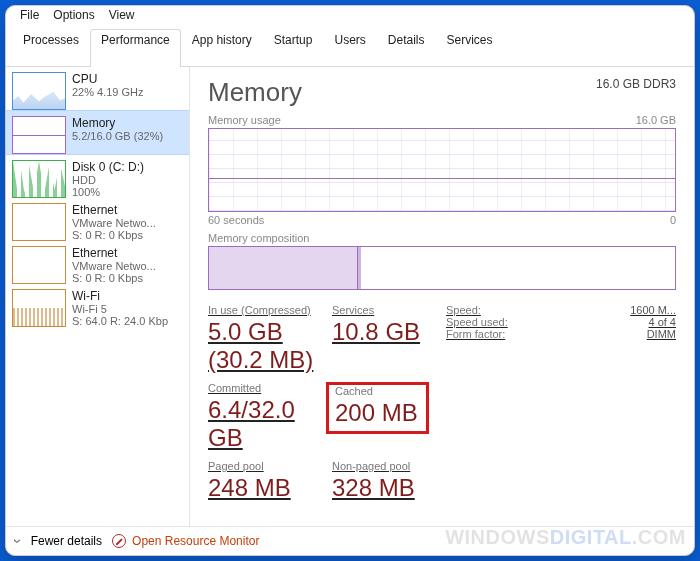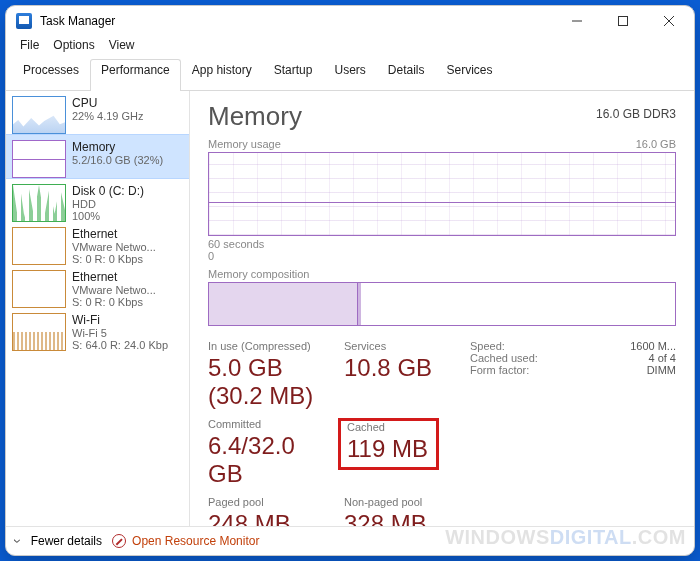--- a/index.html
+++ b/index.html
@@ -58,21 +58,21 @@
   }
   .menubar span { cursor:default; }
 
   .tabs {
     display:flex;
     padding: 0 6px;
     border-bottom: 1px solid #d9d9d9;
     gap:0;
   }
   .tab {
-    padding: 3px 10px 14px;
+    padding: 3px 10px 20px;
     border: 1px solid transparent;
     border-bottom: none;
     position: relative;
     top: 1px;
     color:#222;
     cursor:default;
   }
   .tab.active {
     border-color: #d9d9d9;
     background:#fff;
@@ -159,52 +159,53 @@
     padding: 10px 18px 10px 18px;
     overflow:hidden;
     color:#222;
   }
   .hdr {
     display:flex; justify-content:space-between; align-items:flex-start;
   }
   .hdr h1 {
     margin:0; font-weight:400; font-size:26px; color:#555;
   }
-  .hdr .right { color:#444; margin-top:6px; }
+  .hdr .right { color:#444; }
   .chart-label { color:#888; font-size:11px; display:flex; justify-content:space-between; margin-top:6px;}
   .chart-box {
     height:84px;
     border:1px solid #9e6bc2;
     margin-top:2px;
     background: repeating-linear-gradient(0deg, rgba(158,107,194,.18) 0 1px, transparent 1px 14px),
                 repeating-linear-gradient(90deg, rgba(158,107,194,.12) 0 1px, transparent 1px 24px);
     position:relative;
   }
   .chart-box::after {
     content:""; position:absolute; left:0; right:0; top:60%; height:1px; background:#9e6bc2;
   }
-  .axis { display:flex; justify-content:space-between; color:#888; font-size:11px; margin-top:2px;flex-direction:column;}
+  .axis { display:flex; justify-content:space-between; color:#888; font-size:11px; margin-top:2px;}
   .comp-box {
     height:44px; border:1px solid #9e6bc2; margin-top:2px; background:#fff; position:relative;
   }
   .comp-box .used {
     position:absolute; left:0; top:0; bottom:0; width:32%;
     background: rgba(158,107,194,.28);
     border-right:1px solid #9e6bc2;
   }
   .comp-box .cache-slice {
     position:absolute; left:32%; top:0; bottom:0; width:3px;
     background: rgba(158,107,194,.5);
   }
 
   .stats {
     display:grid;
     grid-template-columns: 120px 110px 150px auto;
-    column-gap: 16px;
+    column-gap: 4px;
     margin-top:14px;
+    text-decoration:underline;
   }
   .stat-block { margin-bottom:8px; }
   .stat-label { color:#777; font-size:11px; }
   .stat-value { font-size:24px; color:#7f1d1d; margin-top:2px;}
   .kv { display:flex; justify-content:space-between; font-size:11px; color:#555; gap:10px;}
   .kv span:first-child { color:#777; }
   .highlight-box {
     border:3px solid #d31a1a;
     padding: 0 8px 4px 6px;
     display:inline-block;
@@ -217,41 +218,20 @@
     font-family: Arial, sans-serif;
     text-transform:uppercase;
   }
   .watermark b { color: rgba(33,102,200,.22); font-weight:700; }
 </style>
 </head>
 <body>
 
 <div class="shadow">
 
-  <div class="titlebar">
-    <div class="app-icon"></div>
-    <div class="title">Task Manager</div>
-    <div class="winbtns">
-      <div class="winbtn">
-        <svg viewBox="0 0 10 10">
-            <path d="M0 5h10" stroke="currentColor" stroke-width="1"></path>
-          </svg>
-      </div>
-      <div class="winbtn">
-        <svg viewBox="0 0 10 10">
-            <rect x="0.5" y="0.5" width="9" height="9" fill="none" stroke="currentColor"></rect>
-          </svg>
-      </div>
-      <div class="winbtn close">
-        <svg viewBox="0 0 10 10">
-            <path d="M0 0l10 10M10 0L0 10" stroke="currentColor"></path>
-          </svg>
-      </div>
-    </div>
-  </div>
 
   <div class="menubar">
     <span>File</span>
     <span>Options</span>
     <span>View</span>
   </div>
 
   <div class="tabs">
     <div class="tab">Processes</div>
     <div class="tab active">Performance</div>
@@ -346,37 +326,37 @@
         <div class="stat-block">
           <div class="stat-label">Services</div>
           <div class="stat-value">10.8 GB</div>
         </div>
         <div style="grid-column:3 / span 2; grid-row:1 / span 3;">
           <div class="kv">
               <span>Speed:</span>
               <span>1600 M...</span>
             </div>
           <div class="kv">
-              <span>Cached used:</span>
+              <span>Speed used:</span>
               <span>4 of 4</span>
             </div>
           <div class="kv">
               <span>Form factor:</span>
               <span>DIMM</span>
             </div>
         </div>
 
         <div class="stat-block">
           <div class="stat-label">Committed</div>
           <div class="stat-value">6.4/32.0 GB</div>
         </div>
         <div class="stat-block">
           <div class="highlight-box">
             <div class="stat-label">Cached</div>
-            <div class="stat-value">119 MB</div>
+            <div class="stat-value">200 MB</div>
           </div>
         </div>
 
         <div class="stat-block">
           <div class="stat-label">Paged pool</div>
           <div class="stat-value">248 MB</div>
         </div>
         <div class="stat-block">
           <div class="stat-label">Non-paged pool</div>
           <div class="stat-value">328 MB</div>

